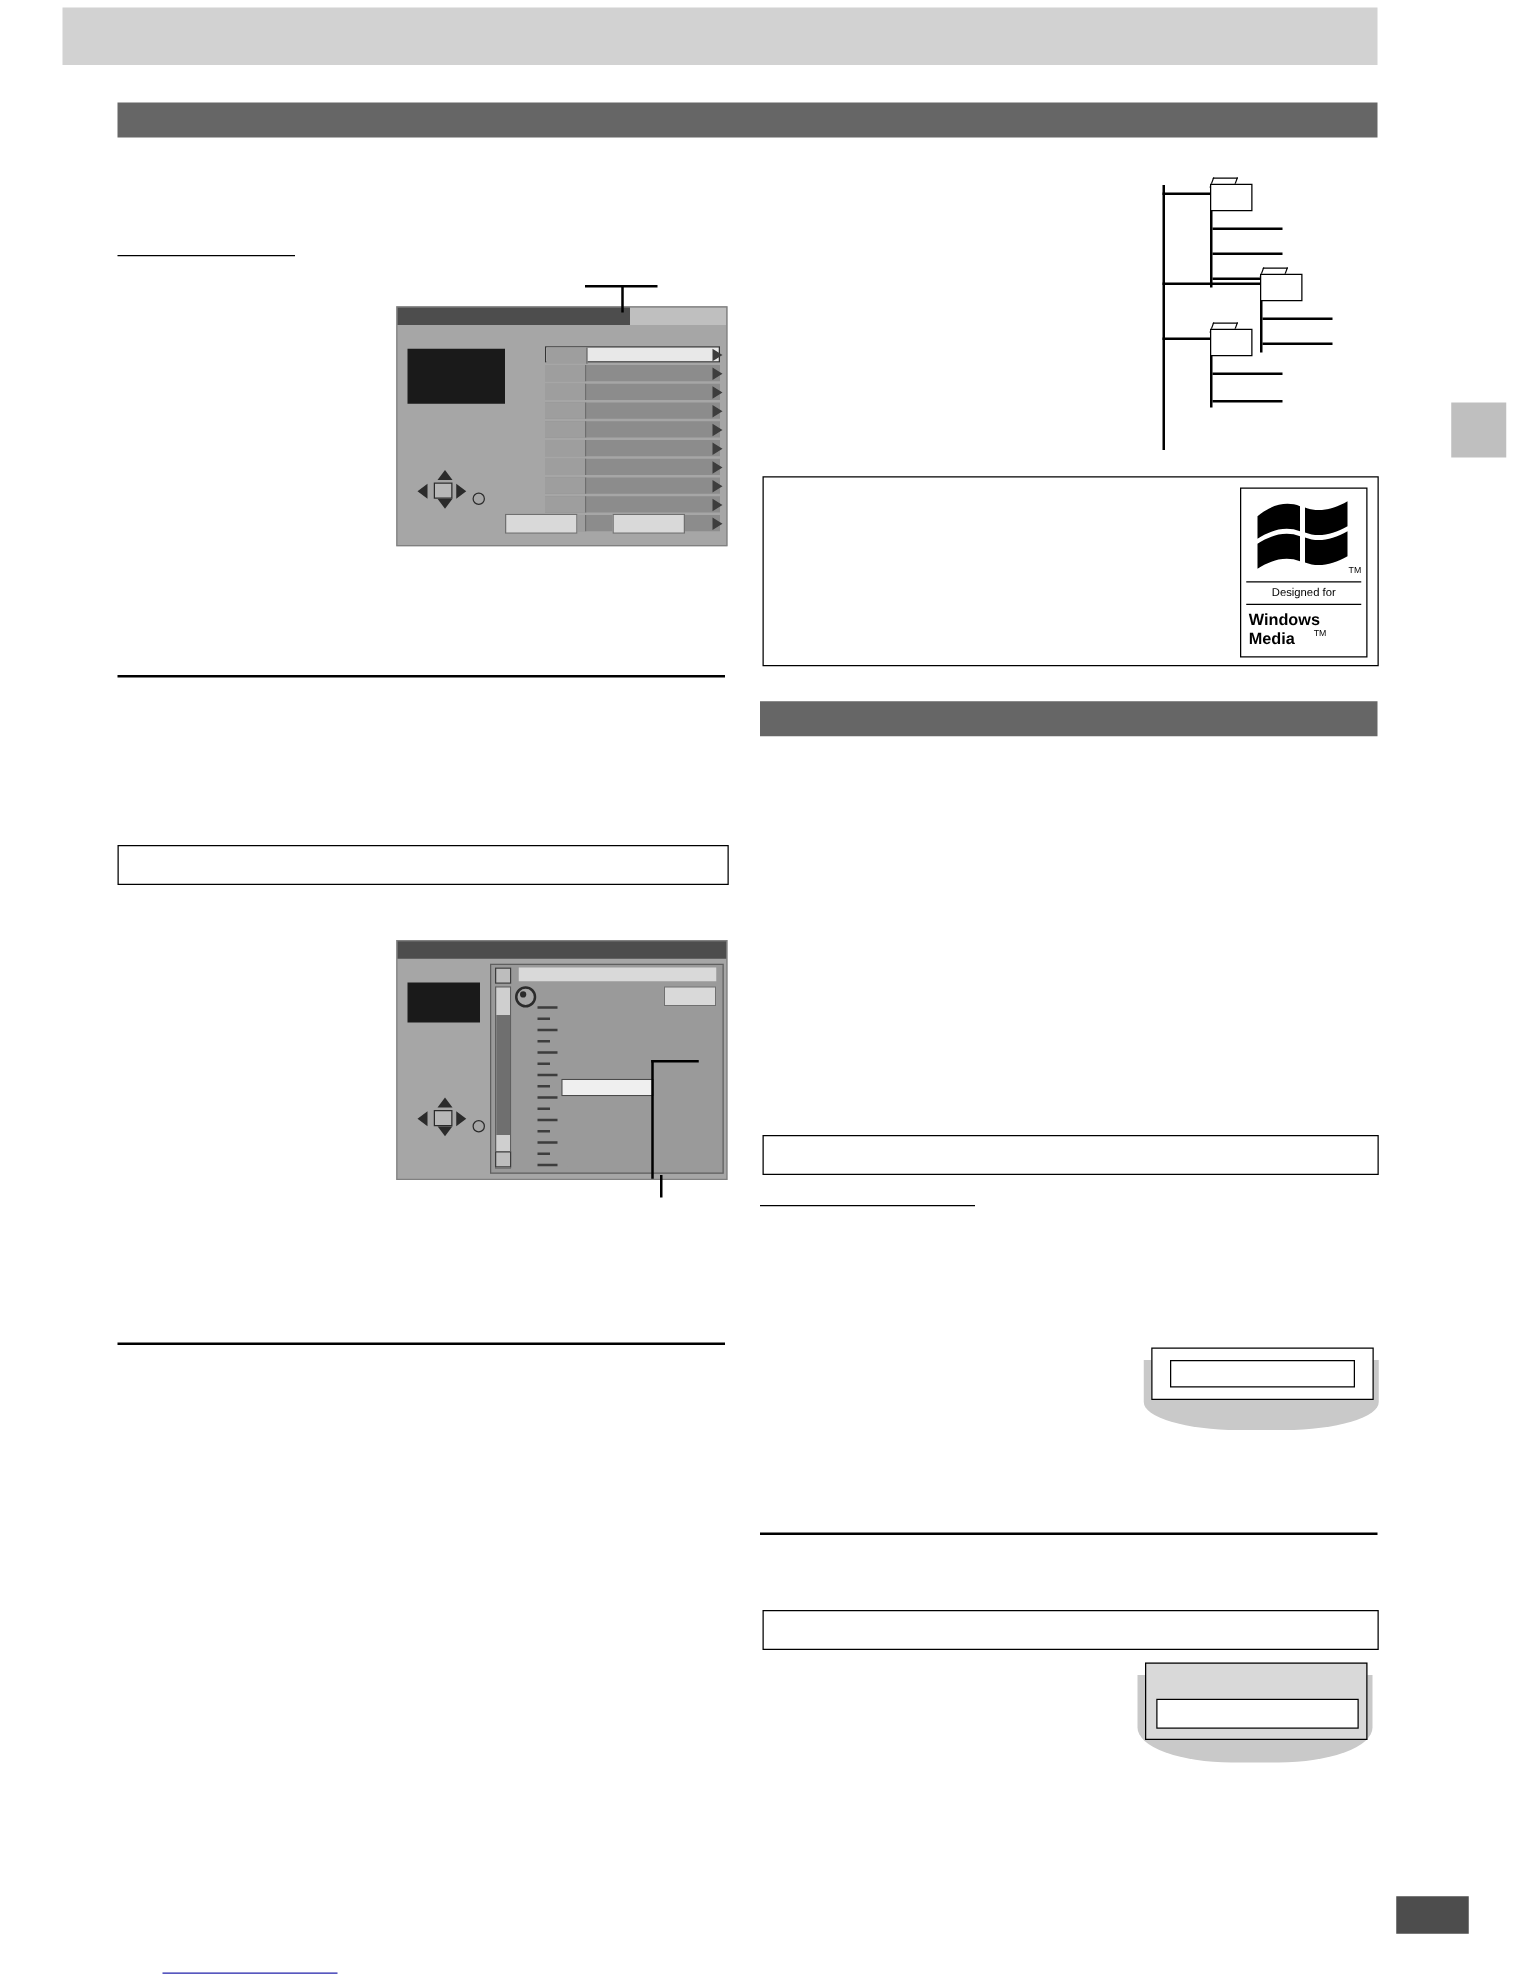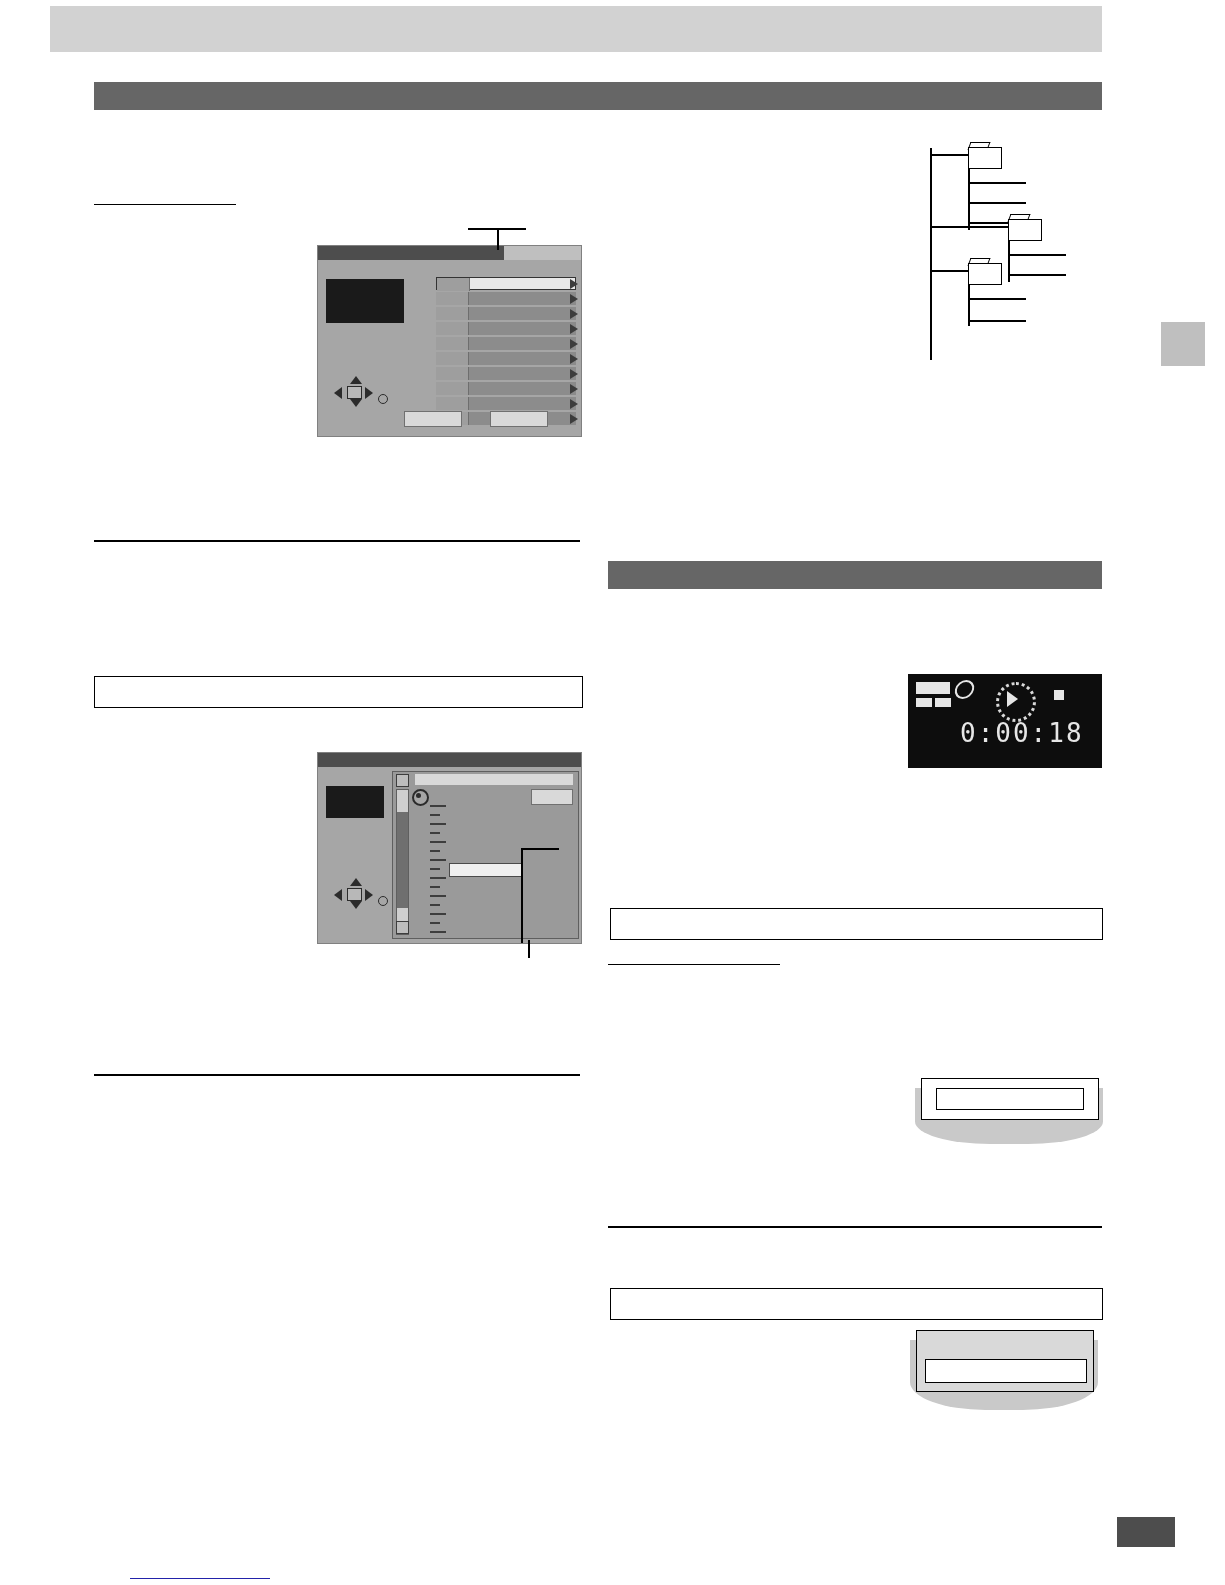--- a/index.html
+++ b/index.html
@@ -522,34 +522,42 @@
     <div class="tline" style="left:10px;top:130px;width:38px;height:1.8px;"></div>
     <div class="folder" style="left:48px;top:118px;">
       <div class="tab"></div>
         <div class="body"></div>
     </div>
     <div class="tline" style="left:48px;top:144px;width:1.8px;height:42px;"></div>
     <div class="file-line" style="left:50px;top:158px;"></div>
     <div class="file-line" style="left:50px;top:180px;"></div>
   </div>
 
-
-  <div id="vfd">
-    <div class="vfd-block" style="left:8px;top:8px;width:34px;height:12px;"></div>
-    <div class="vfd-block" style="left:8px;top:24px;width:16px;height:9px;"></div>
-    <div class="vfd-block" style="left:27px;top:24px;width:16px;height:9px;"></div>
-    <div style="position:absolute;left:47px;top:6px;width:15px;height:15px;border:2px solid #e6e6e6;border-radius:50%;transform:skewX(-12deg);"></div>
-
-    <div class="vfd-ring" style="left:88px;top:8px;width:34px;height:34px;"></div>
-    <div class="vfd-play" style="left:99px;top:17px;"></div>
-    <div class="vfd-block" style="left:146px;top:16px;width:10px;height:10px;"></div>
-
-    <div class="vfd-seg" style="left:12px;top:48px;font-size:22px;"></div>
-    <div class="vfd-seg" style="left:52px;top:44px;">0:00:18</div>
-  </div>
+  <div id="wm-box">
+    <span style="position:absolute;left:14px;top:12px;font-size:11px;"></span>
+
+    <div id="wm-logo">
+      <div id="wm-flag">
+        <svg width="78" height="60" viewBox="0 0 78 60" xmlns="http://www.w3.org/2000/svg">
+          <path d="M2 14 C14 4, 26 2, 36 6 L36 26 C26 22, 14 24, 2 32 Z" fill="#000"></path>
+          <path d="M40 7 C50 11, 62 9, 74 2 L74 22 C62 29, 50 31, 40 27 Z" fill="#000"></path>
+          <path d="M2 36 C14 28, 26 26, 36 30 L36 50 C26 46, 14 48, 2 56 Z" fill="#000"></path>
+          <path d="M40 31 C50 35, 62 33, 74 26 L74 46 C62 53, 50 55, 40 51 Z" fill="#000"></path>
+        </svg>
+      </div>
+      <span style="position:absolute;right:4px;top:62px;font-size:7px;">TM</span>
+      <div class="wm-divider" style="top:74px;"></div>
+      <div class="wm-text" style="top:78px;">Designed for</div>
+      <div class="wm-divider" style="top:92px;"></div>
+      <div class="wm-text big" style="top:97px;text-align:left;padding-left:6px;">Windows</div>
+      <div class="wm-text big" style="top:112px;text-align:left;padding-left:6px;">Media</div>
+      <span style="position:absolute;left:58px;top:113px;font-size:7px;">TM</span>
+    </div>
+  </div>
+
 
   <div class="slip" style="left:915px;top:1078px;width:188px;height:66px;">
     <div class="shade"></div>
     <div class="face" style="height:40px;">
       <div class="btn" style="left:14px;top:9px;width:146px;height:20px;">
         <span></span>
       </div>
     </div>
   </div>
 

